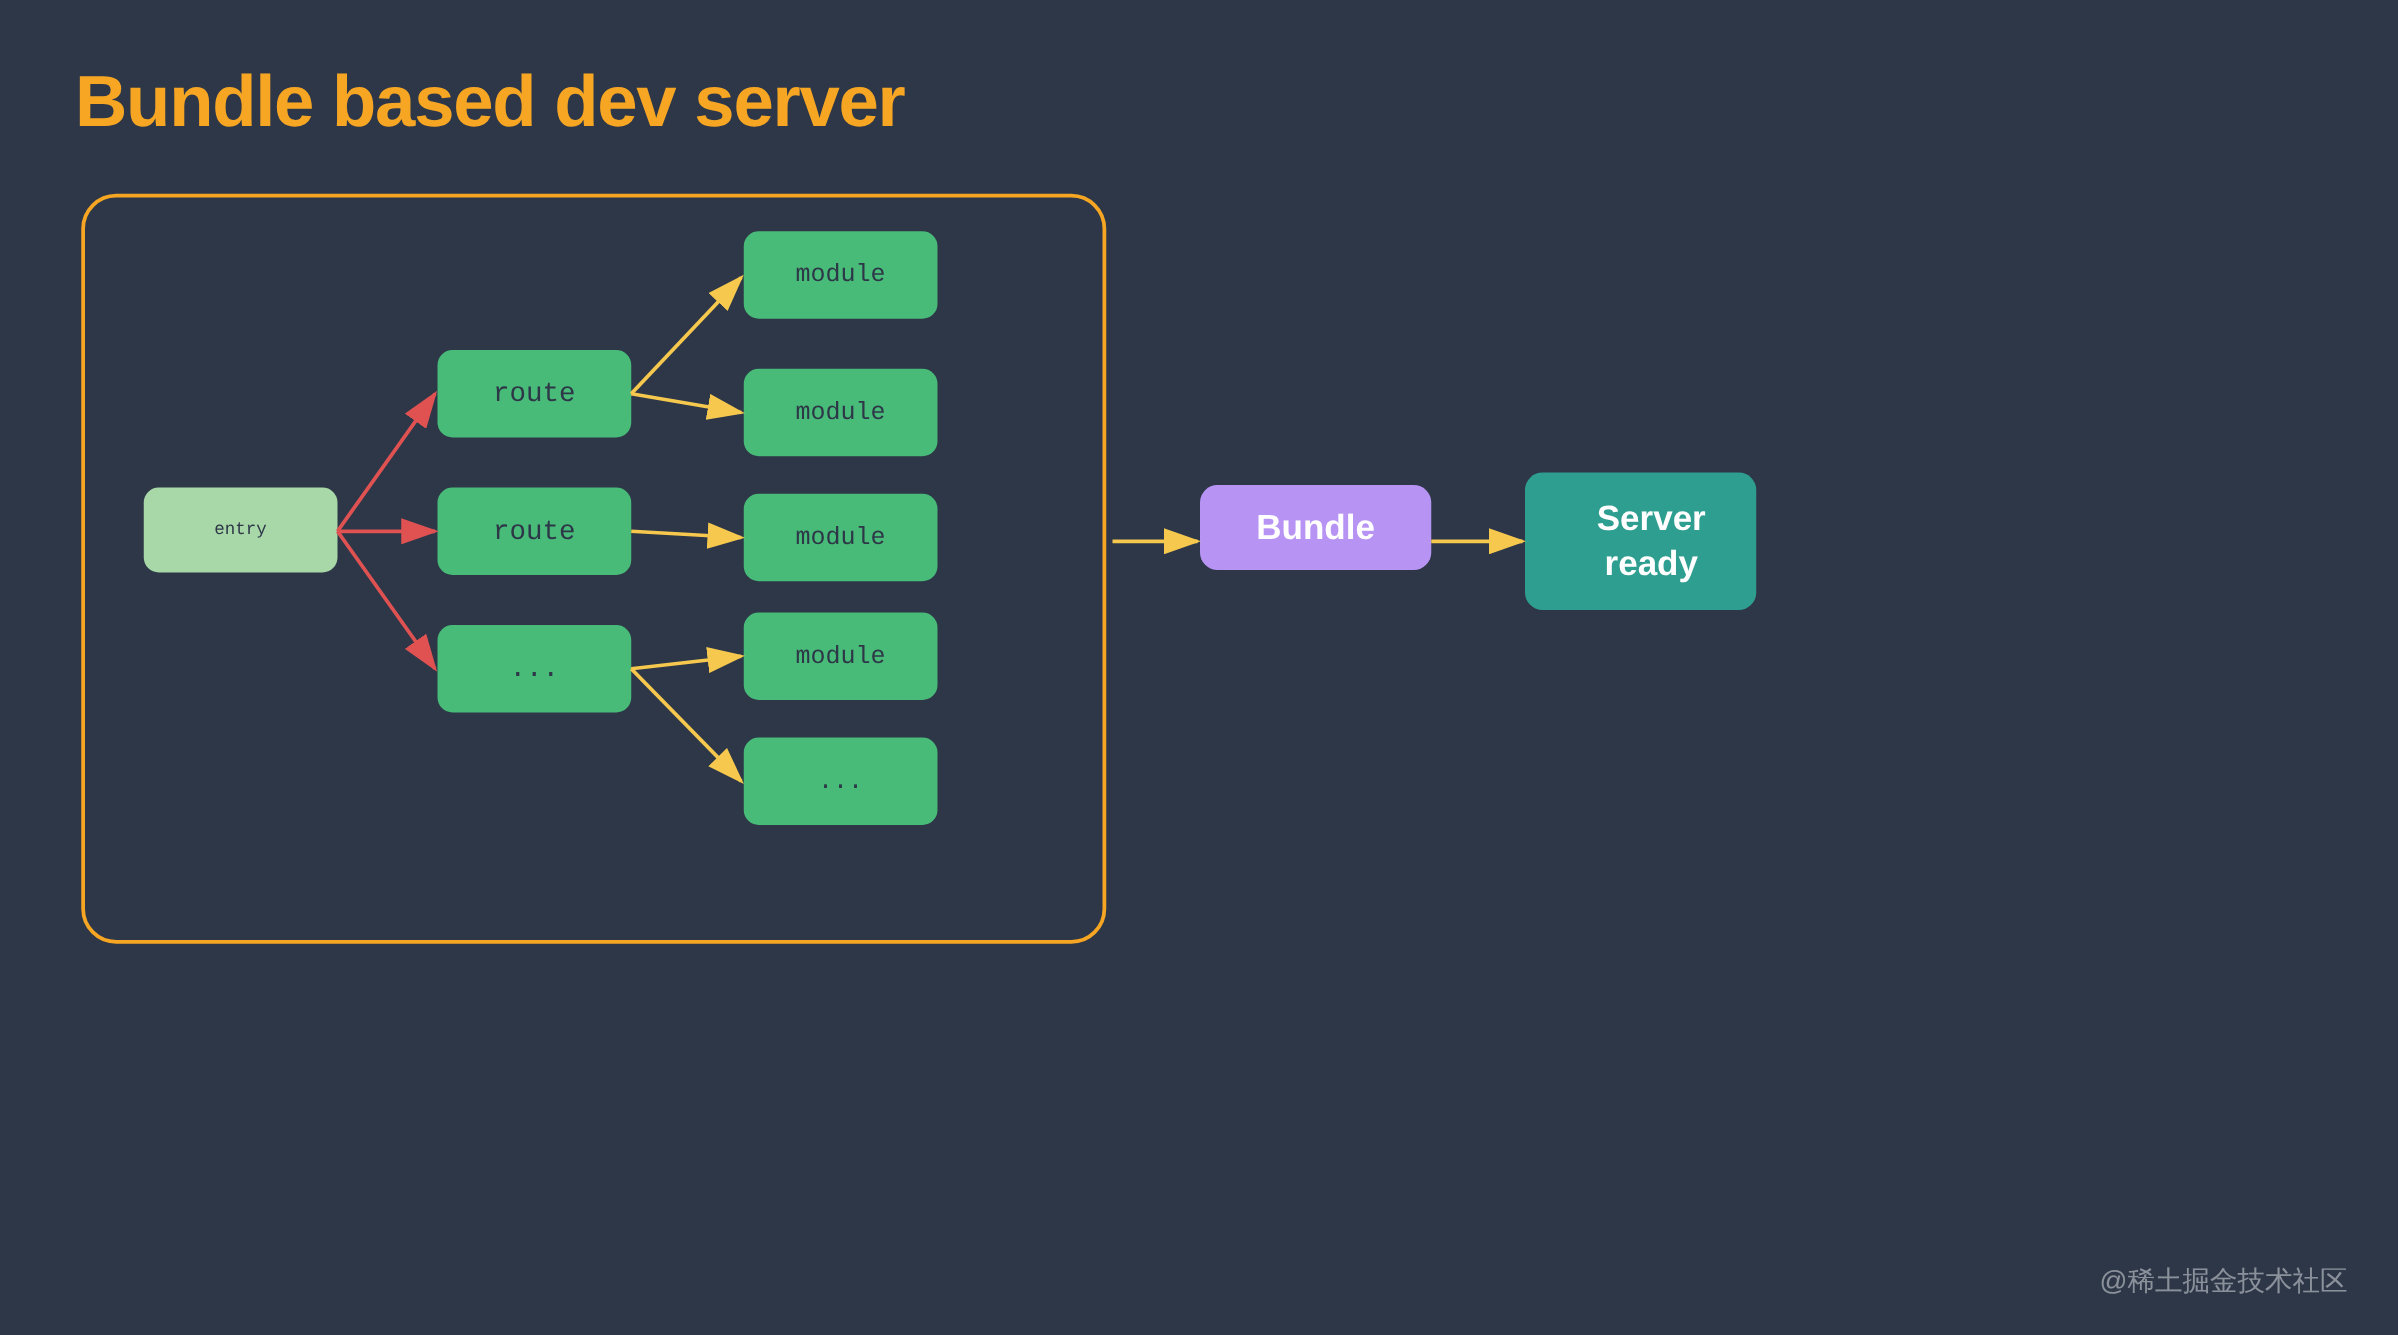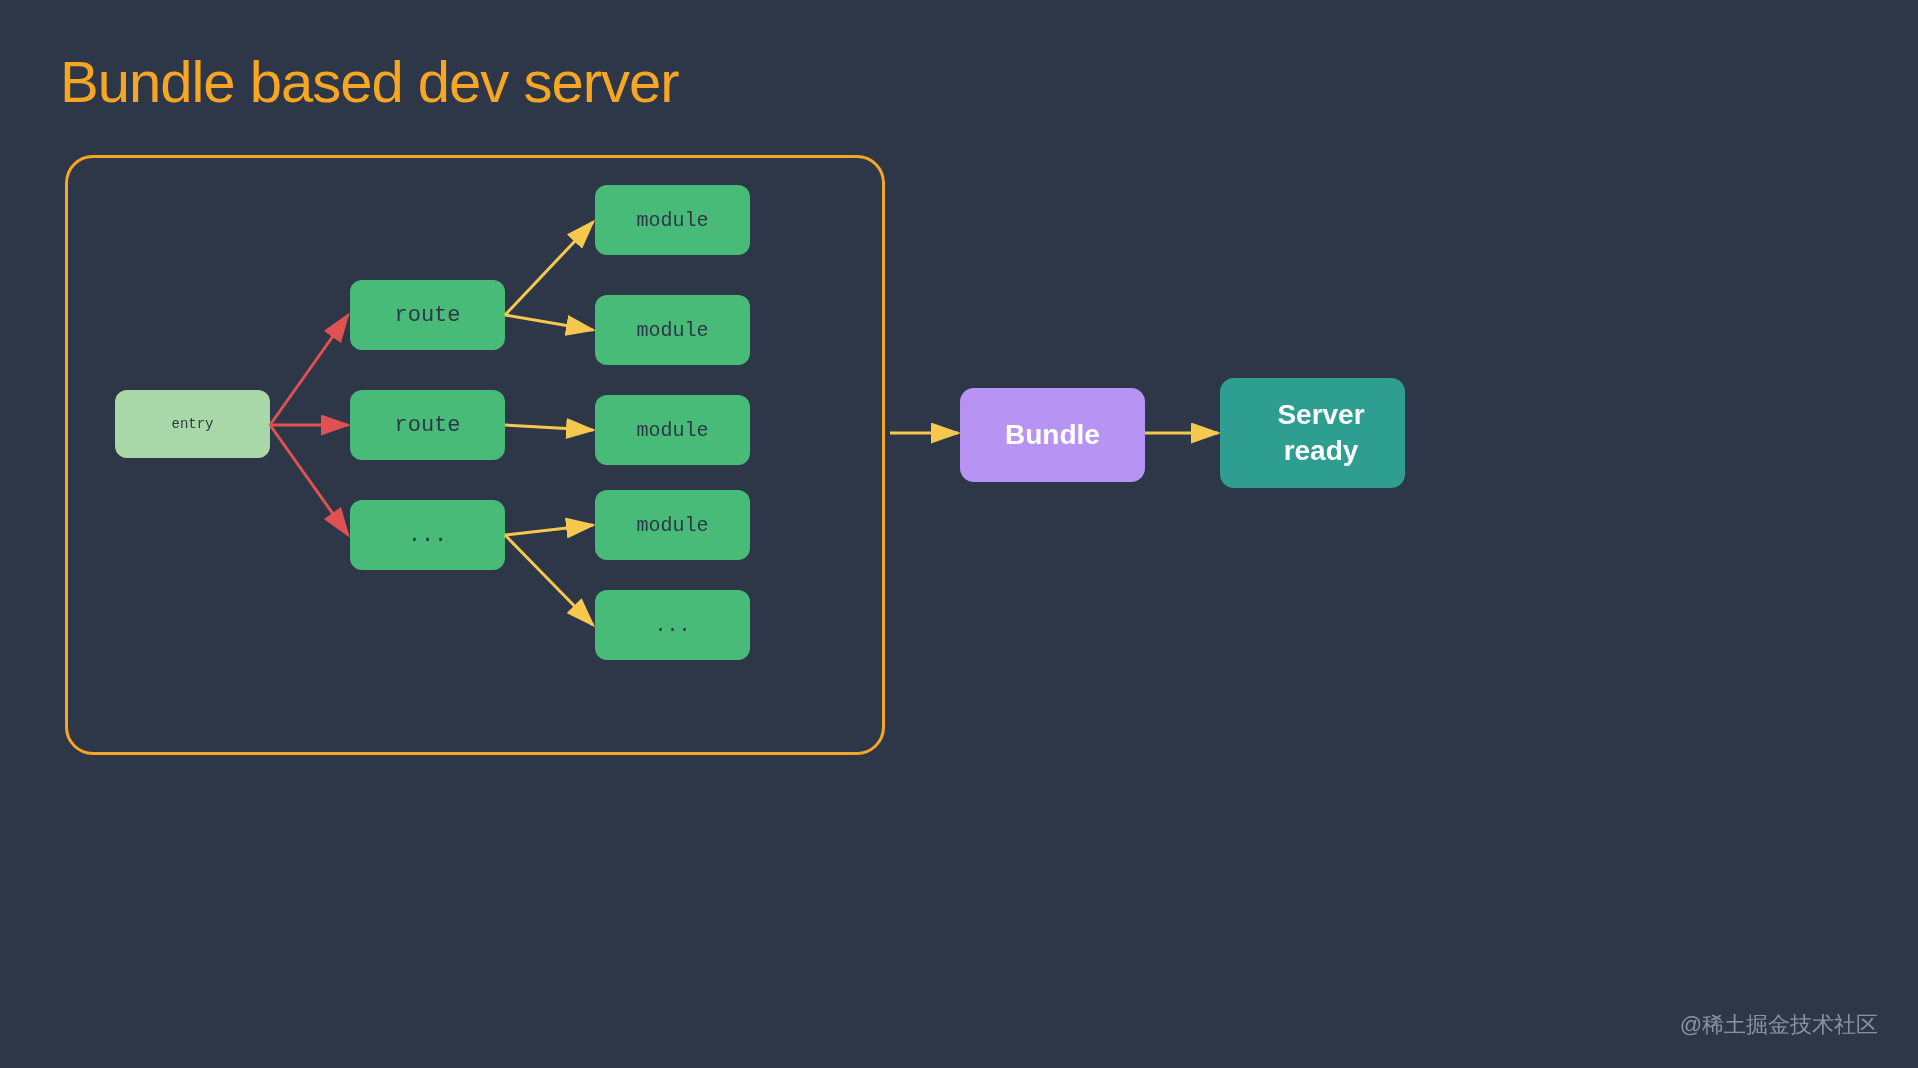--- a/index.html
+++ b/index.html
@@ -10,21 +10,21 @@
       font-family: 'Courier New', Courier, monospace;
       position: relative;
       overflow: hidden;
     }
 
     .page-title {
       position: absolute;
       top: 48px;
       left: 60px;
       font-size: 58px;
-      font-weight: 400;
+      font-weight: 700;
       color: #f6a623;
       font-family: 'Arial', sans-serif;
       letter-spacing: -1px;
     }
 
     .bundle-box {
       position: absolute;
       top: 155px;
       left: 65px;
       width: 820px;
@@ -180,21 +180,21 @@
       color: #2d3748;
       font-family: 'Courier New', monospace;
     }
 
     
     .node-bundle {
       position: absolute;
       top: 388px;
       left: 960px;
       width: 185px;
-      height: 94px;
+      height: 68px;
       background: #b794f4;
       border-radius: 14px;
       display: flex;
       align-items: center;
       justify-content: center;
       font-size: 28px;
       font-weight: 700;
       color: white;
       font-family: 'Arial', sans-serif;
     }

